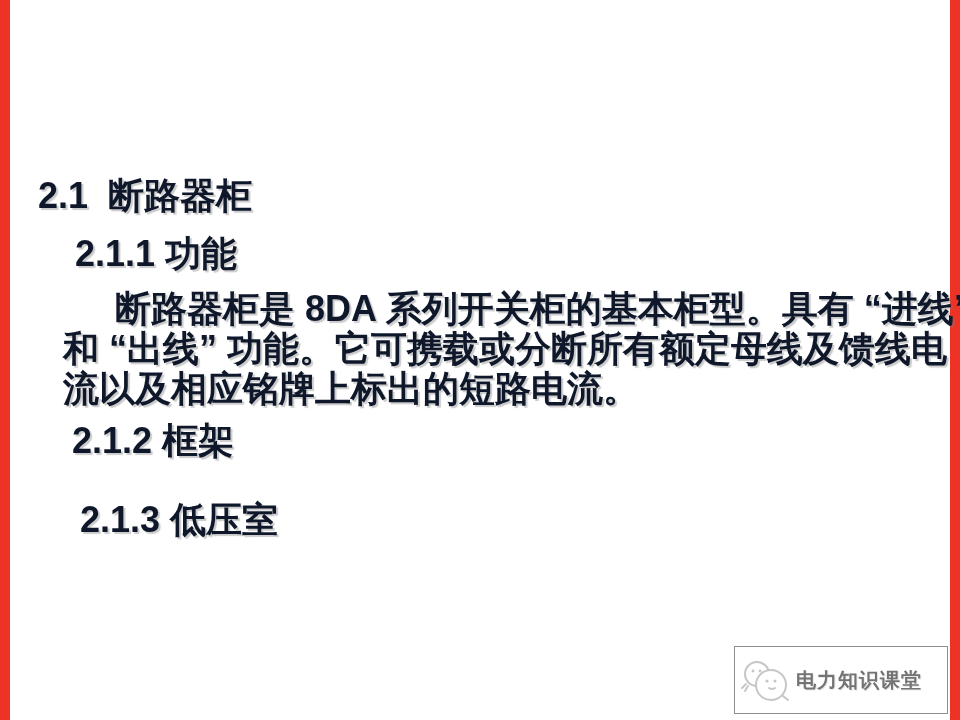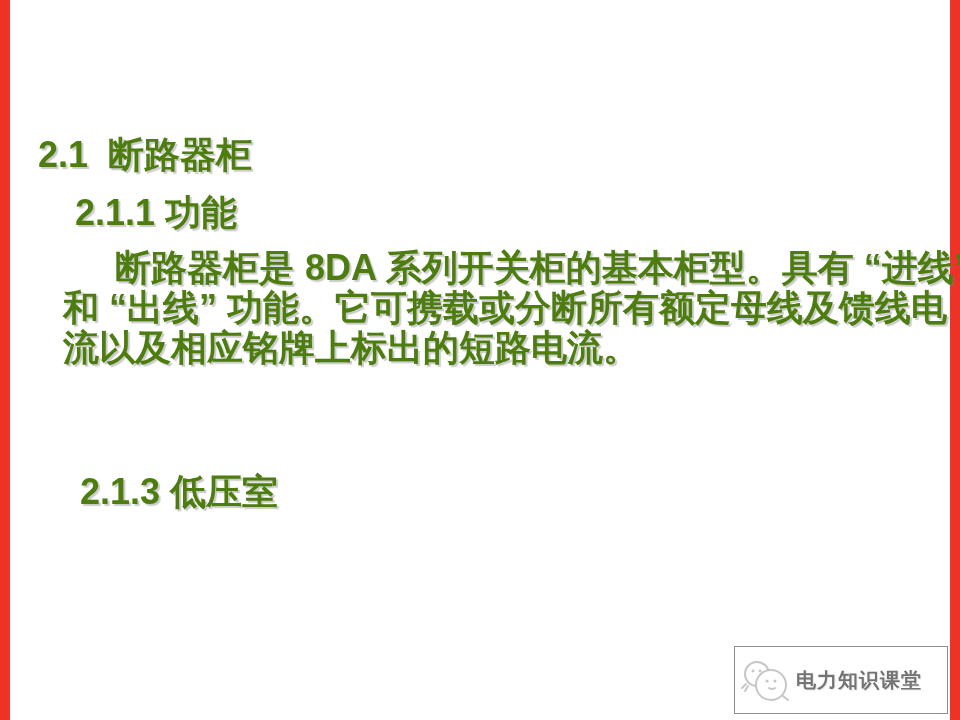--- a/index.html
+++ b/index.html
@@ -15,32 +15,33 @@
     background:#ee3226;
   }
   .edge-bar.left{left:0;}
   .edge-bar.right{right:0;}
   .t{
     position:absolute;
     white-space:pre;
     font-weight:bold;
     font-size:36px;
     line-height:44px;
-    color:#4d7c0f;
+    color:#0f172a;
     letter-spacing:0px;
     text-shadow:2px 2px 1px rgba(125,125,125,0.40);
+    margin-top:41px;
   }
   .heading   {left:38px;  top:133px;}
   .s1-title  {left:75px;  top:191px;text-align:center;}
   .p1-l1     {left:115px; top:246px;}
   .p1-l2     {left:63px;  top:286px;}
   .p1-l3     {left:63px;  top:326px;}
   .s2-title  {left:72px;  top:378px;}
   .p2-l1     {left:50px;  top:431px;}
-  .s3-title  {left:80px;  top:470px;}
+  .s3-title  {left:80px;  top:457px;}
   .p3-l1     {left:133px; top:536px;}
 
   .watermark{
     position:absolute;
     left:734px; top:646px;
     width:214px; height:68px;
     border:1px solid #8d8d8d;
     box-sizing:border-box;
     display:flex;
     align-items:center;
@@ -69,20 +70,21 @@
   <div class="edge-bar left"></div>
   <div class="edge-bar right"></div>
 
   <div class="t heading">2.1  断路器柜</div>
 
   <div class="t s1-title">2.1.1 功能</div>
   <div class="t p1-l1">断路器柜是 8DA 系列开关柜的基本柜型。具有 “进线”</div>
   <div class="t p1-l3">流以及相应铭牌上标出的短路电流。</div>
   <div class="t p1-l2">和 “出线” 功能。它可携载或分断所有额定母线及馈线电</div>
 
+  <div class="t s2-title">2.1.2 框架</div>
 
   <div class="t s3-title">2.1.3 低压室</div>
 
   <div class="watermark">
     <svg class="mascot" viewBox="0 0 52 56" xmlns="http://www.w3.org/2000/svg">
       <g fill="none" stroke="#c6c6c6" stroke-width="2" stroke-linecap="round">
         <circle cx="17" cy="22" r="12" fill="#ffffff"></circle>
         <circle cx="13" cy="19" r="1.4" fill="#c6c6c6" stroke="none"></circle>
         <circle cx="20" cy="19" r="1.4" fill="#c6c6c6" stroke="none"></circle>
         <path d="M6 32 L2 36"></path>

